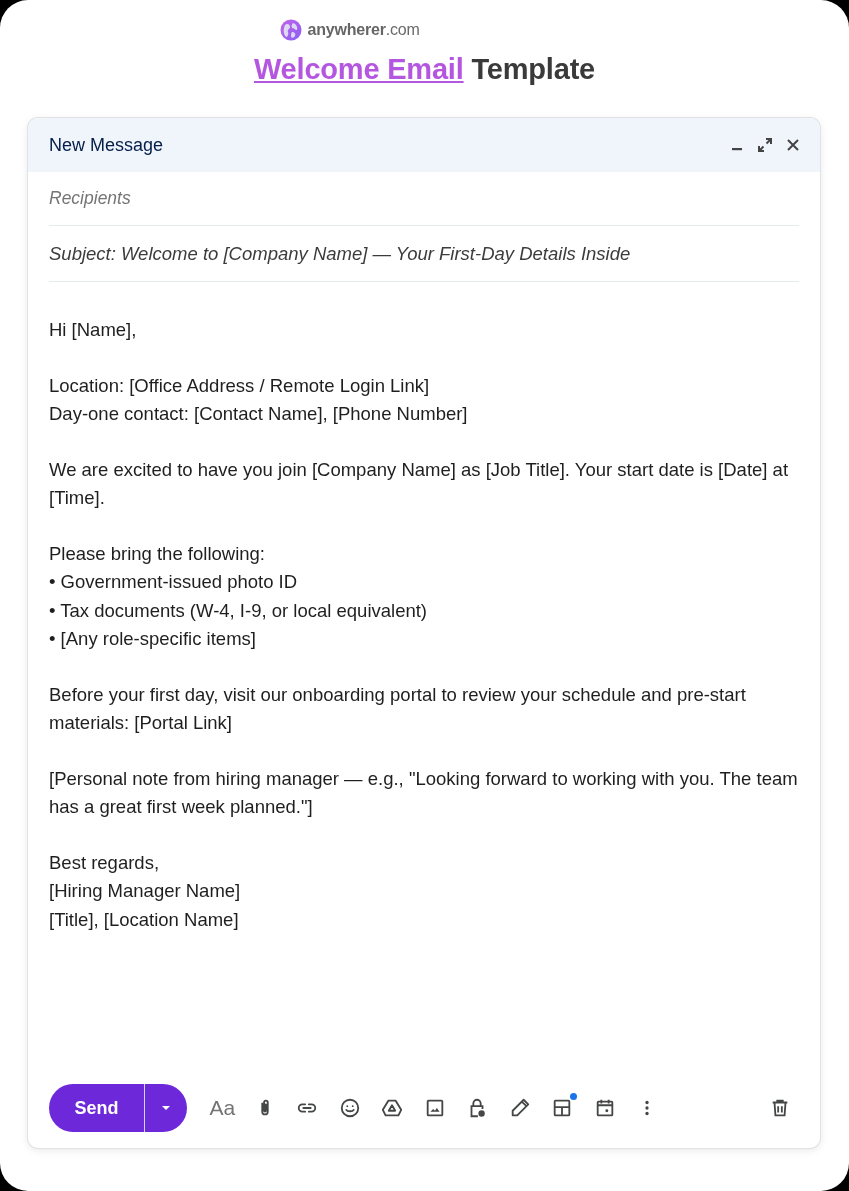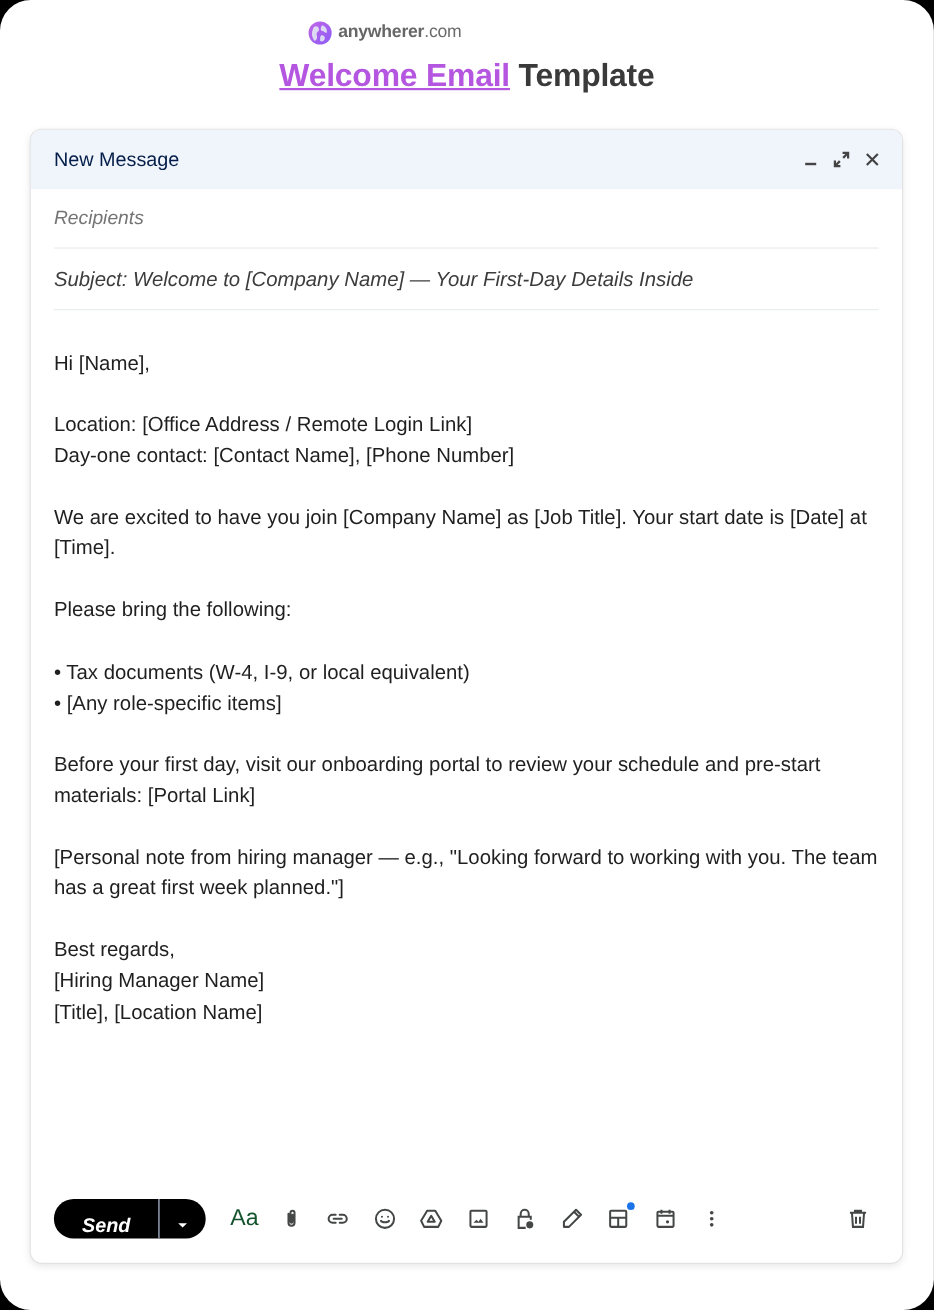--- a/index.html
+++ b/index.html
@@ -48,37 +48,37 @@
     .body-text {
       padding: 34px 21px 0 21px; color: #1f1f1f; font-size: 18.5px; line-height: 28.5px;
     }
     .body-text p { margin-bottom: 27px; }
 
     .toolbar {
       position: absolute; left: 21px; bottom: 16px; right: 20px; height: 48px;
       display: flex; align-items: center;
     }
     .send-group {
-      display: flex; height: 36px; border-radius: 24px; overflow: hidden; background: #000000; font-style: italic;
+      display: flex; height: 48px; border-radius: 24px; overflow: hidden; background: #6d28d9;
     }
     .send-btn {
       width: 95px; height: 48px; color: #fff; font-size: 18px; font-weight: 700;
       display: flex; align-items: center; justify-content: center; cursor: pointer;
     }
     .send-divider { width: 1px; background: #c9d7f2; }
     .send-more {
       width: 42px; height: 48px; display: flex; align-items: center; justify-content: center; cursor: pointer;
     }
     .tool-icons { display: flex; align-items: center; margin-left: 14px; }
     .tool {
       width: 42.5px; height: 40px; display: flex; align-items: center; justify-content: center;
       color: #444746; position: relative; cursor: pointer;
     }
     .tool svg { width: 22px; height: 22px; }
-    .tool .aa { font-size: 21px; color: #14532d; }
+    .tool .aa { font-size: 21px; color: #737373; }
     .tool .dot {
       position: absolute; top: 5px; right: 7px; width: 7px; height: 7px; border-radius: 50%; background: #1a73e8;
     }
     .spacer { flex: 1; }
     .trash { width: 40px; }
   </style>
 </head>
 <body>
 
 <div class="page">
@@ -137,21 +137,21 @@
 
     <div class="body-text">
       <p>Hi [Name],</p>
       <p>
         <span>Location: [Office Address / Remote Login Link]</span><br>
         <span>Day-one contact: [Contact Name], [Phone Number]</span>
       </p>
       <p>We are excited to have you join [Company Name] as [Job Title]. Your start date is [Date] at [Time].</p>
       <p>
         <span>Please bring the following:</span><br>
-        <br>
+        <span>• Government-issued photo ID</span><br>
         <span>• Tax documents (W-4, I-9, or local equivalent)</span><br>
         <span>• [Any role-specific items]</span>
       </p>
       <p>Before your first day, visit our onboarding portal to review your schedule and pre-start materials: [Portal Link]</p>
       <p>[Personal note from hiring manager — e.g., "Looking forward to working with you. The team has a great first week planned."]</p>
       <p>
         <span>Best regards,</span><br>
         <span>[Hiring Manager Name]</span><br>
         <span>[Title], [Location Name]</span>
       </p>

